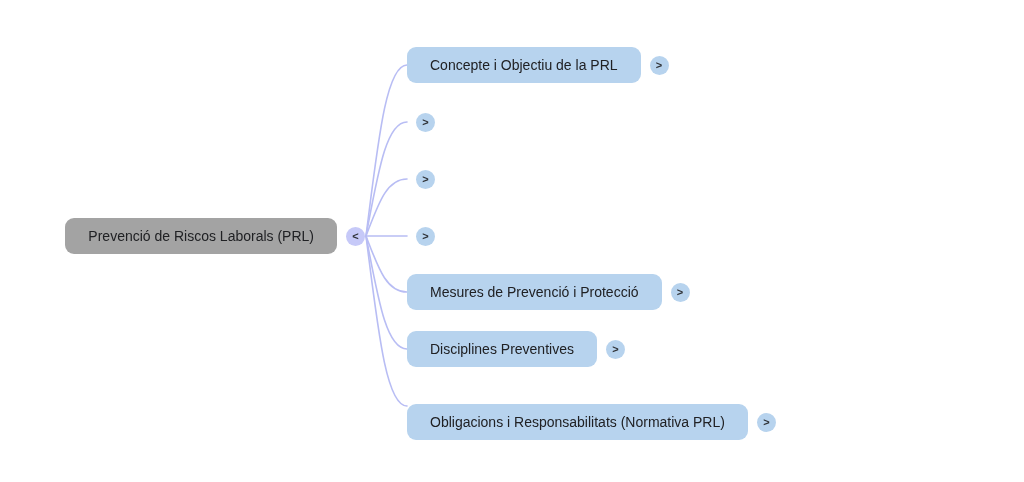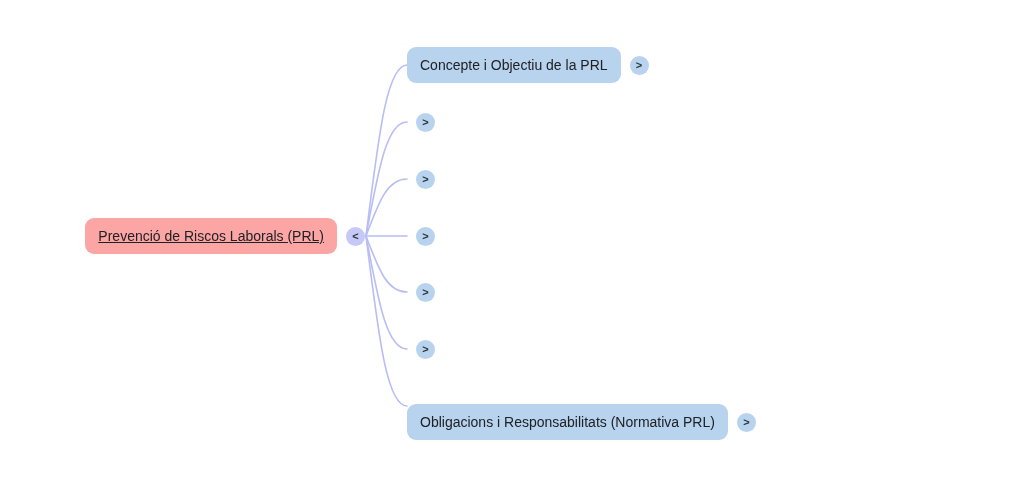--- a/index.html
+++ b/index.html
@@ -28,29 +28,29 @@
     display: flex;
     align-items: center;
     height: 36px;
   }
   .child-row { left: 407px; }
   .root-row  { right: 659px; top: 218px; }
   .node {
     display: flex;
     align-items: center;
     height: 36px;
-    padding: 0 13px;
+    padding: 0 23px;
     border-radius: 9px;
     font-size: 14px;
     color: #202124;
     white-space: nowrap;
     cursor: pointer;
   }
   .child-node { background: #b7d3ee; }
-  .root-node  { background: #fca5a5; text-decoration: underline; }
+  .root-node  { background: #a3a3a3; }
   .toggle-btn {
     display: flex;
     align-items: center;
     justify-content: center;
     width: 19px;
     height: 19px;
     border-radius: 50%;
     margin-left: 9px;
     font-size: 11px;
     font-weight: 700;
@@ -107,26 +107,32 @@
     </div>
   </div>
 
   <div class="row child-row" style="top:218px">
     <div class="toggle-btn expand-btn">
       <span>&gt;</span>
     </div>
   </div>
 
   <div class="row child-row" style="top:274px">
+    <div class="node child-node">
+      <span class="node-label">Mesures de Prevenció i Protecció</span>
+    </div>
     <div class="toggle-btn expand-btn">
       <span>&gt;</span>
     </div>
   </div>
 
   <div class="row child-row" style="top:331px">
+    <div class="node child-node">
+      <span class="node-label">Disciplines Preventives</span>
+    </div>
     <div class="toggle-btn expand-btn">
       <span>&gt;</span>
     </div>
   </div>
 
   <div class="row child-row" style="top:404px">
     <div class="node child-node">
       <span class="node-label">Obligacions i Responsabilitats (Normativa PRL)</span>
     </div>
     <div class="toggle-btn expand-btn">

